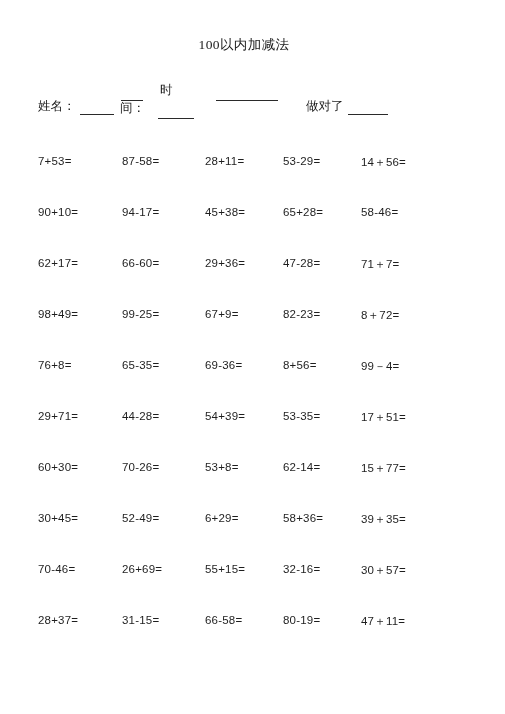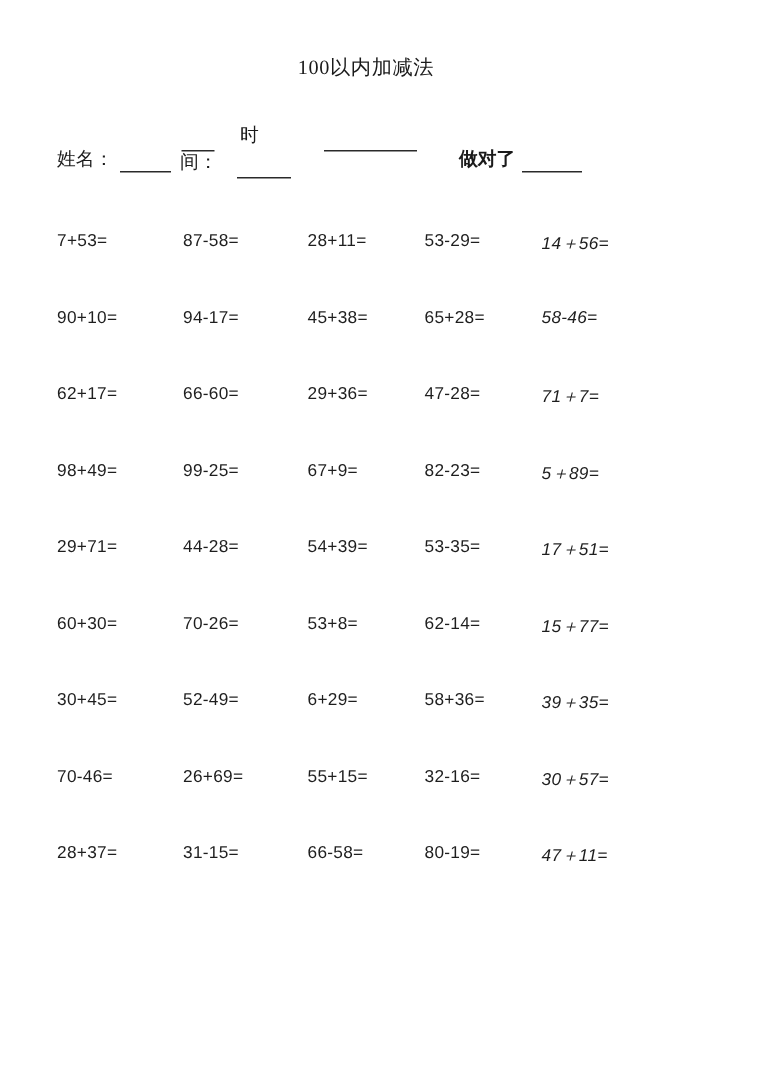--- a/index.html
+++ b/index.html
@@ -107,21 +107,20 @@
 
   .field-long-blank {
     left: 178px;
     top: 14px;
   }
   .field-long-blank .blank { margin-left: 0; }
 
   .field-correct {
     left: 268px;
     top: 12px;
-    font-weight: bold;
   }
 
   
   .problems {
     position: absolute;
     top: 150px;
     left: 38px;
     width: 430px;
   }
   .prob-row {
@@ -134,21 +133,21 @@
     font-size: 11.5px;
     font-family: "Liberation Sans", sans-serif;
     color: #1e1e1e;
     letter-spacing: 0.2px;
     white-space: nowrap;
   }
   .prob-c0 { left: 0px; }
   .prob-c1 { left: 84px; text-align: right; }
   .prob-c2 { left: 167px; }
   .prob-c3 { left: 245px; }
-  .prob-c4 { left: 323px; font-style: italic; }
+  .prob-c4 { left: 323px; }
 </style>
 </head>
 <body>
 
 <div class="page">
 
   <div class="worksheet-title">100以内加减法</div>
 
   <div class="info-row">
 
@@ -199,23 +198,30 @@
       <div class="prob-cell prob-c2">29+36=</div>
       <div class="prob-cell prob-c3">47-28=</div>
       <div class="prob-cell prob-c4">71＋7=</div>
     </div>
 
     <div class="prob-row">
       <div class="prob-cell prob-c0">98+49=</div>
       <div class="prob-cell prob-c1">99-25=</div>
       <div class="prob-cell prob-c2">67+9=</div>
       <div class="prob-cell prob-c3">82-23=</div>
-      <div class="prob-cell prob-c4">5＋89=</div>
-    </div>
-
+      <div class="prob-cell prob-c4">8＋72=</div>
+    </div>
+
+    <div class="prob-row">
+      <div class="prob-cell prob-c0">76+8=</div>
+      <div class="prob-cell prob-c1">65-35=</div>
+      <div class="prob-cell prob-c2">69-36=</div>
+      <div class="prob-cell prob-c3">8+56=</div>
+      <div class="prob-cell prob-c4">99－4=</div>
+    </div>
 
     <div class="prob-row">
       <div class="prob-cell prob-c0">29+71=</div>
       <div class="prob-cell prob-c1">44-28=</div>
       <div class="prob-cell prob-c2">54+39=</div>
       <div class="prob-cell prob-c3">53-35=</div>
       <div class="prob-cell prob-c4">17＋51=</div>
     </div>
 
     <div class="prob-row">

